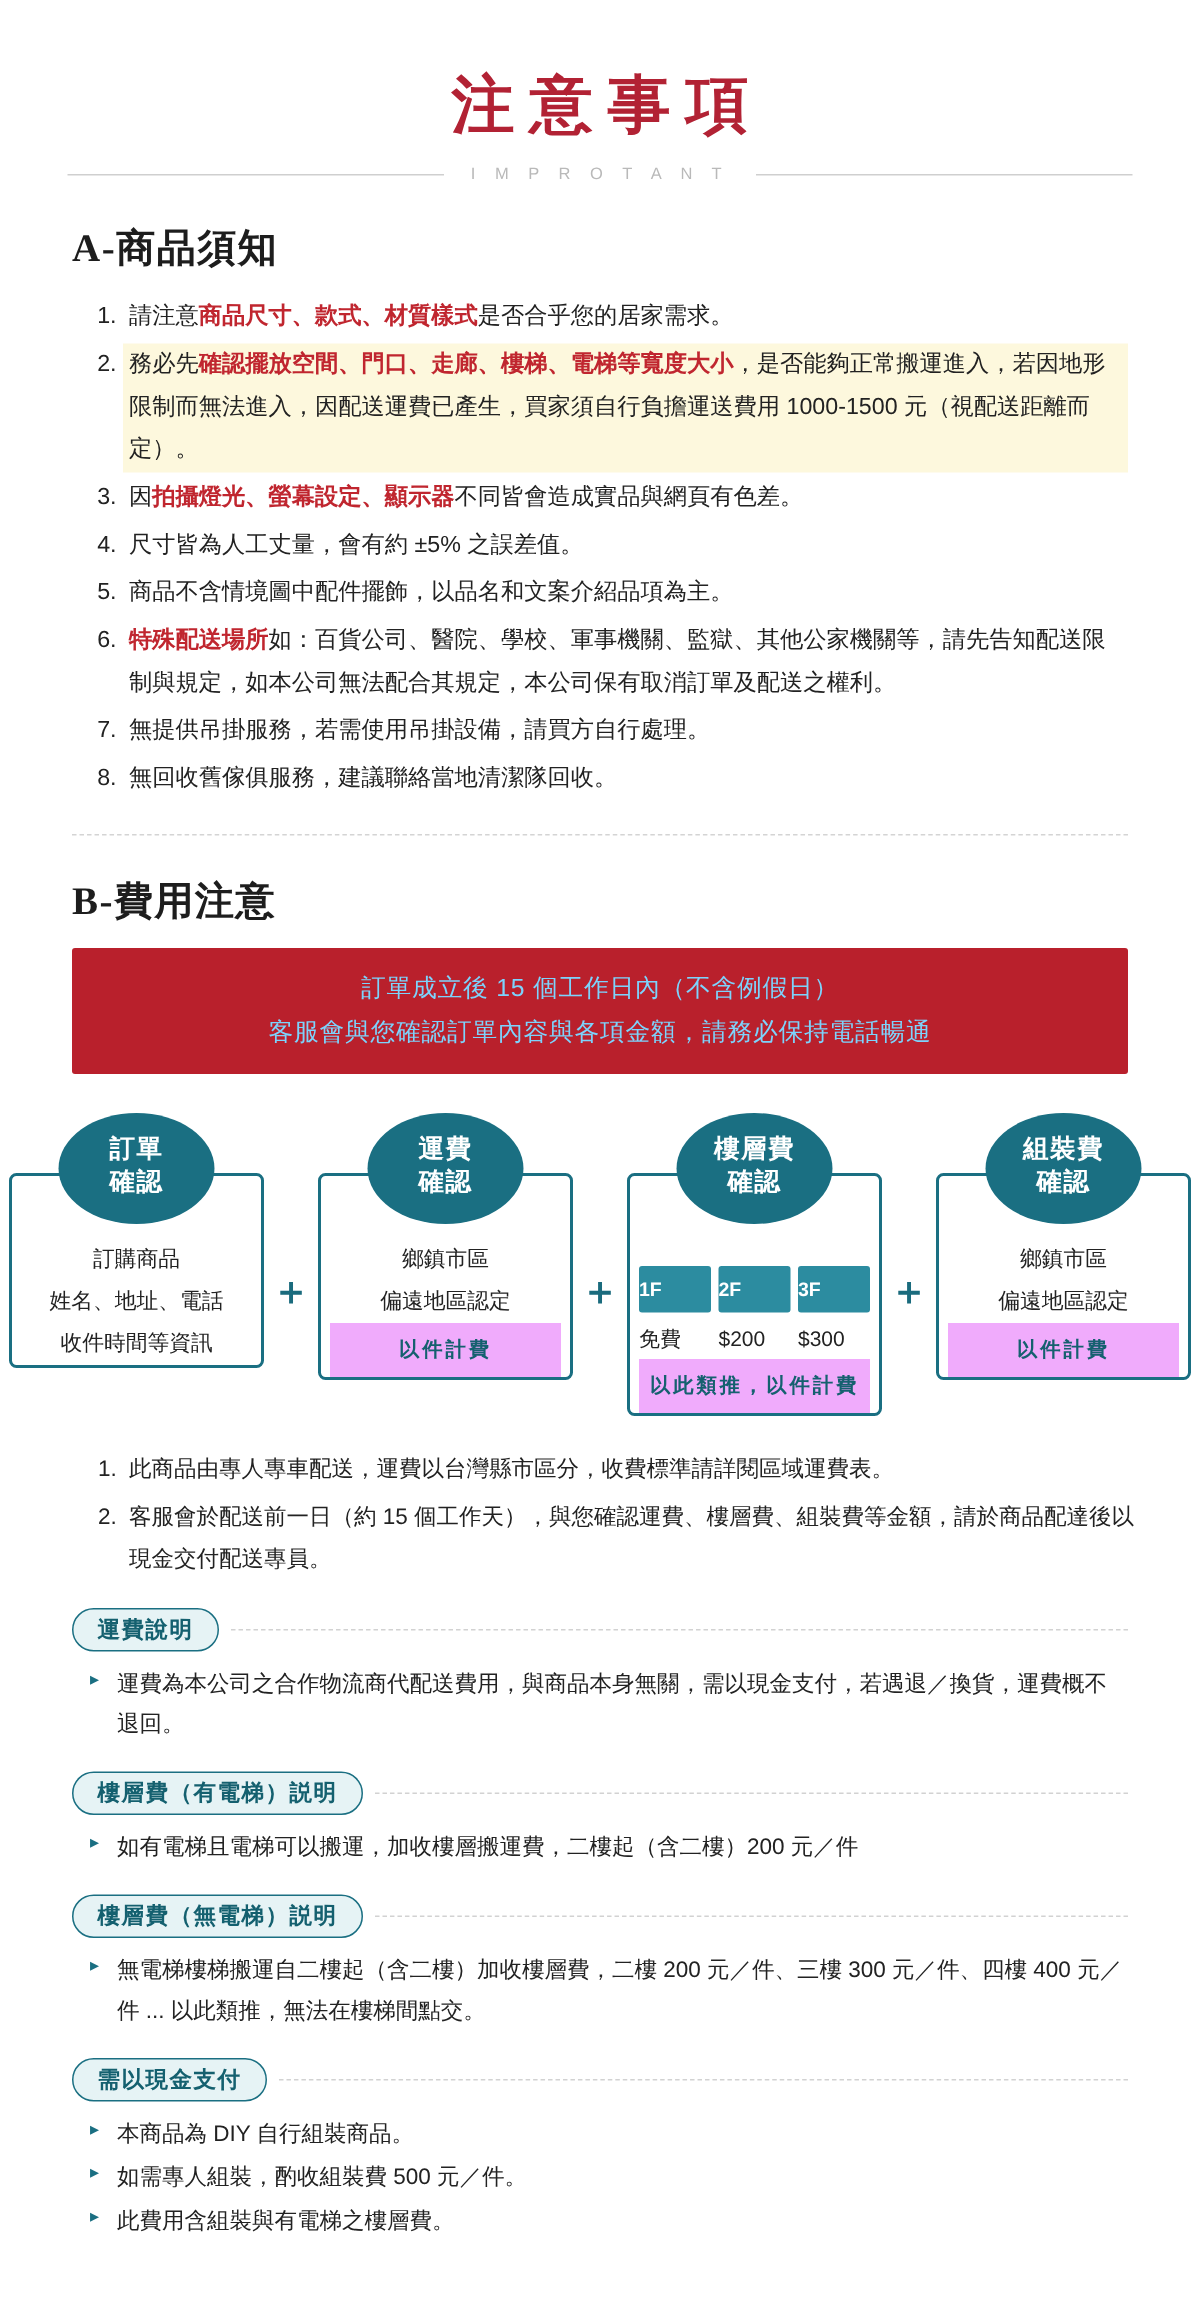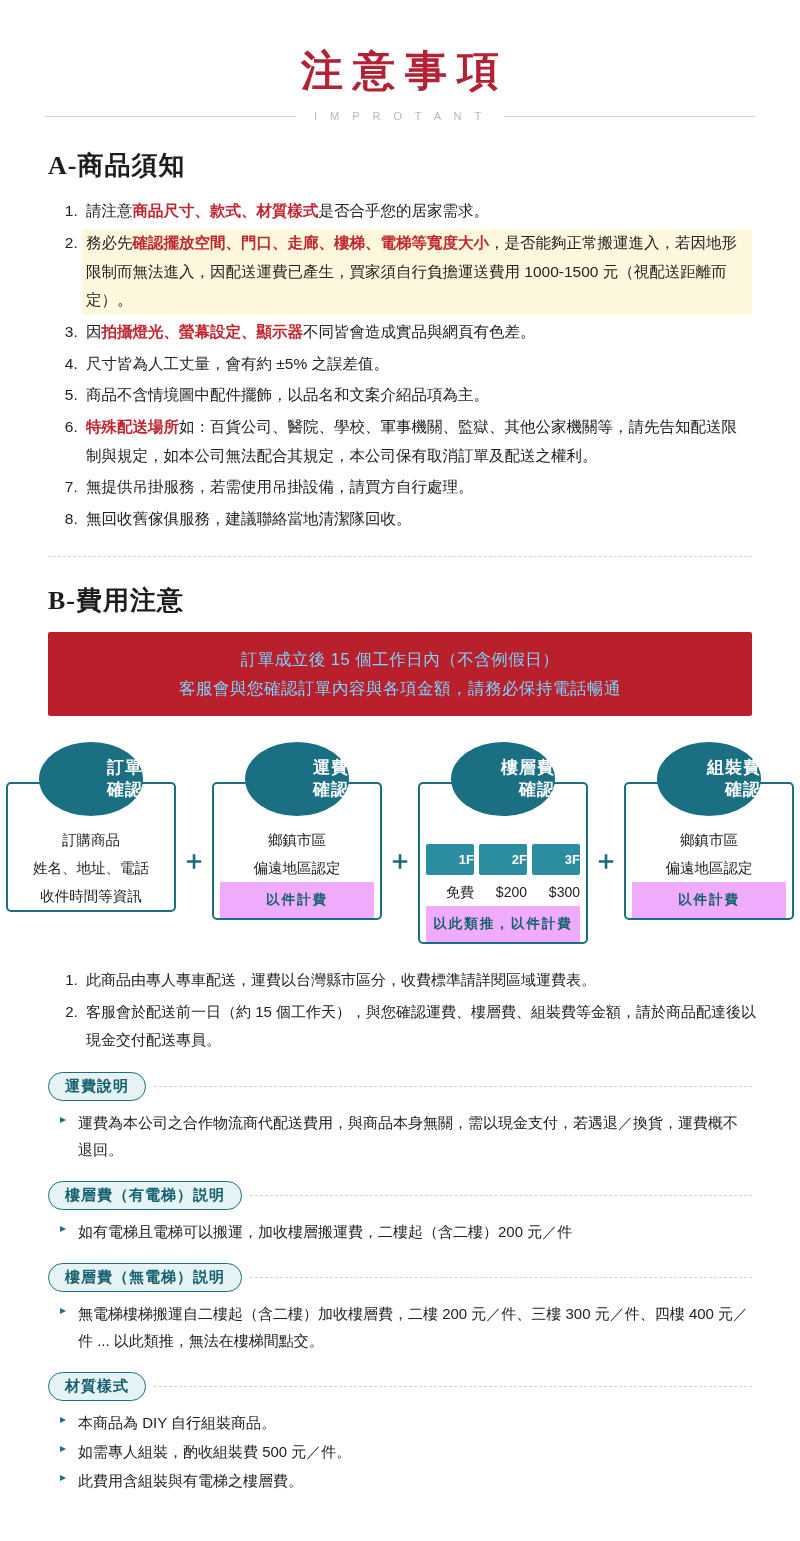--- a/index.html
+++ b/index.html
@@ -126,28 +126,29 @@
     padding-top: 34px;
   }
   .bubble {
     width: 104px;
     height: 74px;
     border-radius: 52px / 37px;
     background: #1a6f82;
     color: #fff;
     display: flex;
     flex-direction: column;
-    align-items: flex-end;
+    align-items: center;
     justify-content: center;
     font-size: 17px;
     font-weight: bold;
     line-height: 1.25;
     letter-spacing: 1px;
     z-index: 2;
     position: relative;
+    font-family: Liberation Mono, monospace;
   }
   .box {
     margin-top: -34px;
     padding: 42px 6px 0 6px;
     width: 100%;
     box-sizing: border-box;
     border: 2px solid #1a6f82;
     border-radius: 5px;
     text-align: center;
     font-size: 14.5px;
@@ -178,21 +179,21 @@
   }
   
   .floor-bars {
     display: flex;
     align-items: flex-end;
     justify-content: center;
     gap: 5px;
     margin-top: 2px;
   }
   .floor-item {
-    text-align: right;
+    text-align: left;
     width: 48px;
   }
   .floor-tag {
     color: #fff;
     background: #2c8ca0;
     font-size: 13px;
     font-weight: bold;
     padding: 3px 0;
     border-radius: 2px;
   }
@@ -394,21 +395,21 @@
         <li>如有電梯且電梯可以搬運，加收樓層搬運費，二樓起（含二樓）200 元／件</li>
       </ul>
       <div class="pill-row">
         <div class="pill">樓層費（無電梯）説明</div>
         <div class="pill-line"></div>
       </div>
       <ul class="bullets">
         <li>無電梯樓梯搬運自二樓起（含二樓）加收樓層費，二樓 200 元／件、三樓 300 元／件、四樓 400 元／件 ... 以此類推，無法在樓梯間點交。</li>
       </ul>
       <div class="pill-row">
-        <div class="pill">材質樣式</div>
+        <div class="pill">需以現金支付</div>
         <div class="pill-line"></div>
       </div>
       <ul class="bullets">
         <li>本商品為 DIY 自行組裝商品。</li>
         <li>如需專人組裝，酌收組裝費 500 元／件。</li>
         <li>此費用含組裝與有電梯之樓層費。</li>
       </ul>
     </div>
 
 </div>

